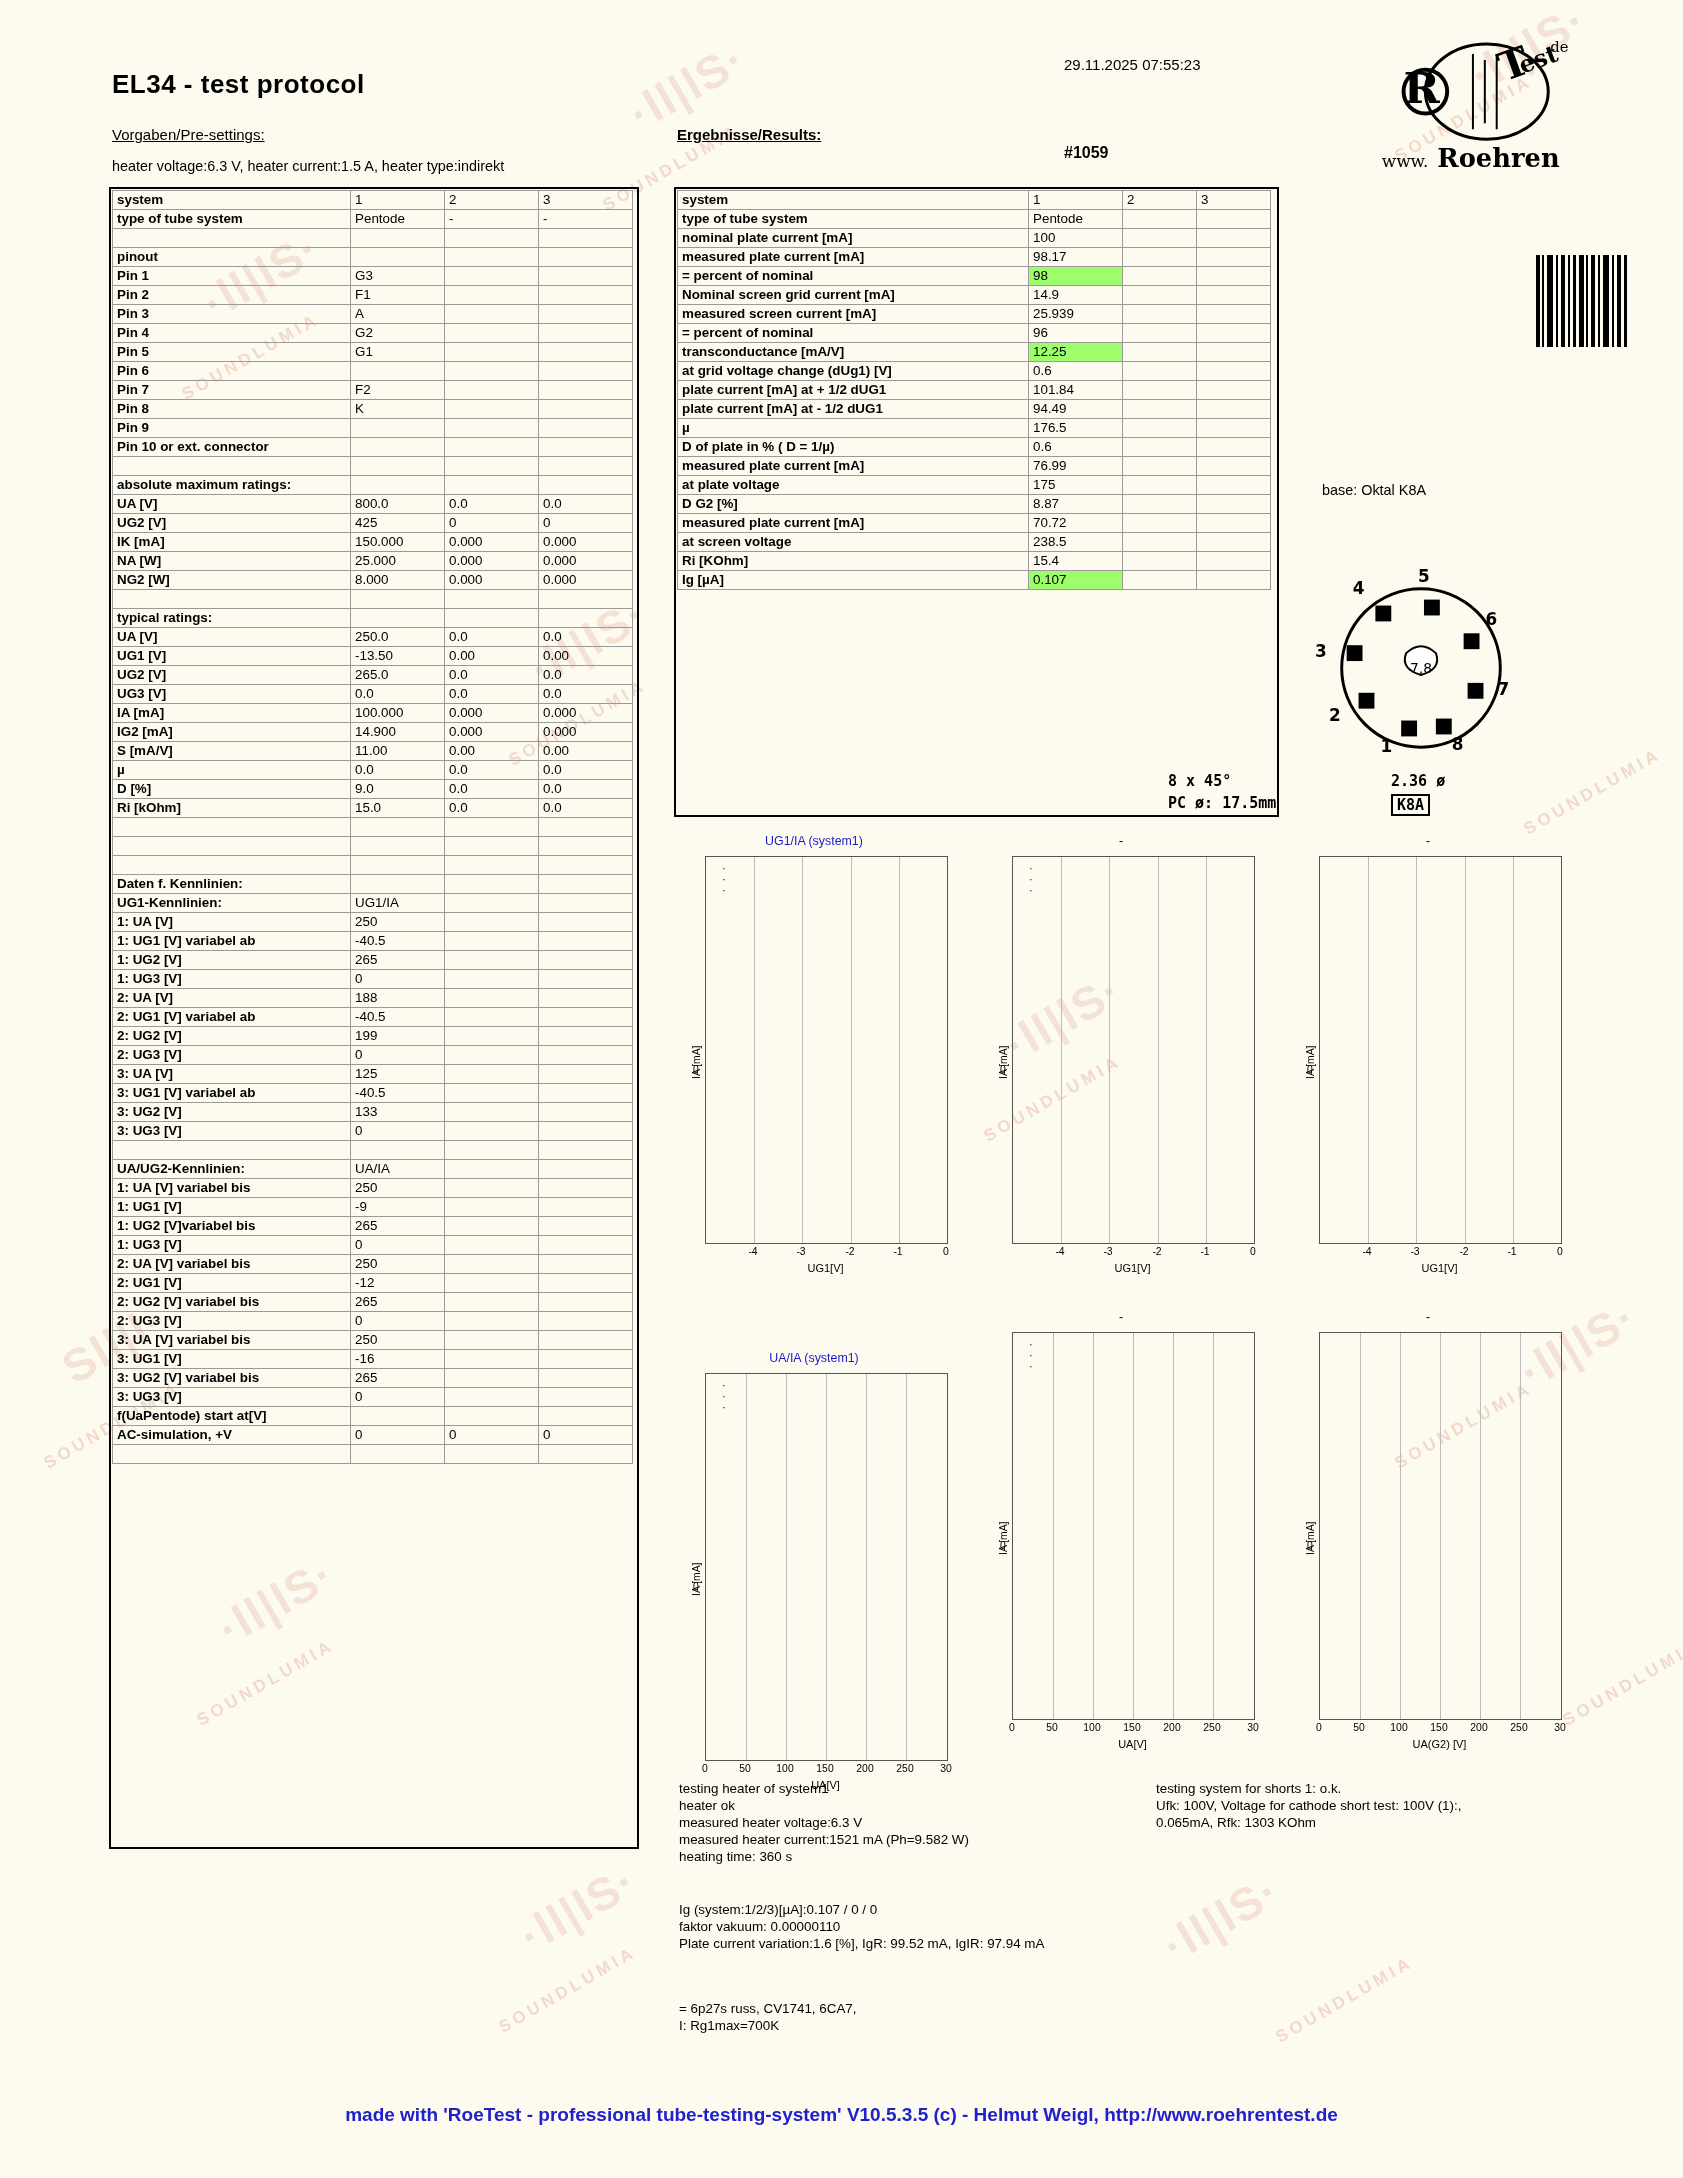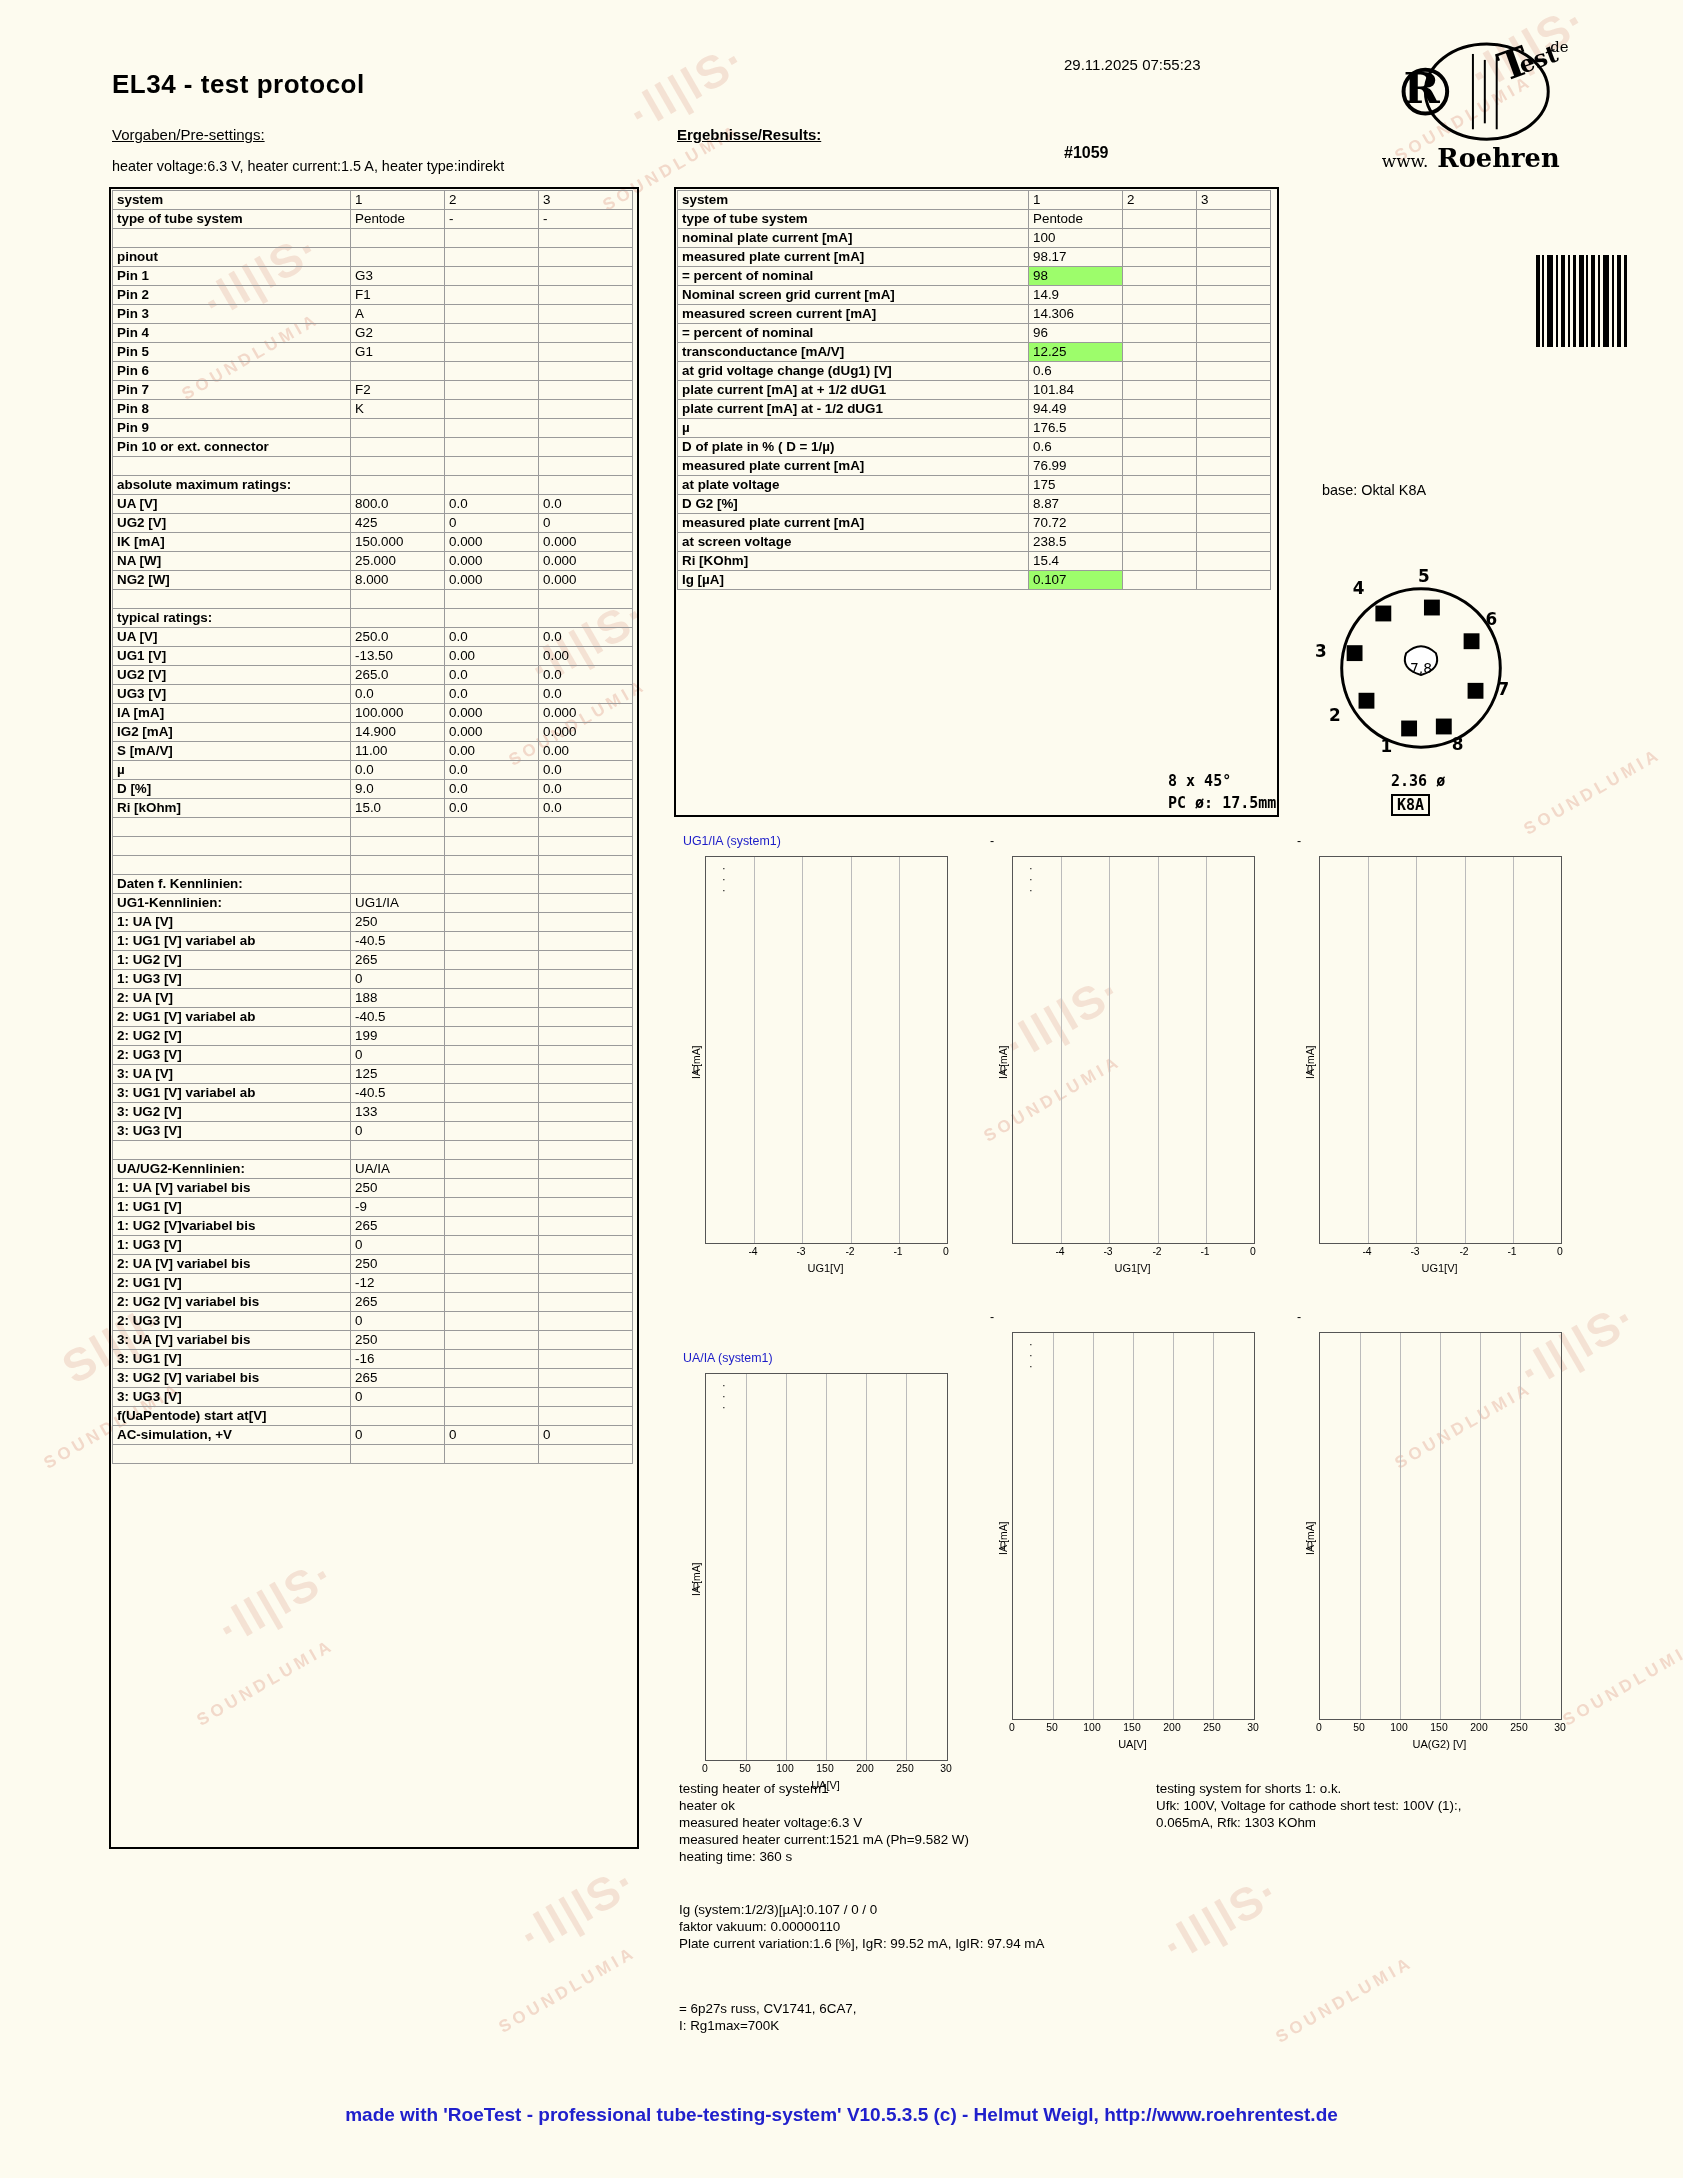--- a/index.html
+++ b/index.html
@@ -94,21 +94,21 @@
   
   #right-table{left:677px;top:190px;}
   #right-table col.c0{width:351px;}
   #right-table col.c1{width:94px;}
   #right-table col.c2{width:74px;}
   #right-table col.c3{width:74px;}
 
   
   .chart{position:absolute;}
   .chart .ctitle{
-    position:absolute;top:-22px;left:0;width:100%;text-align:left;
+    position:absolute;top:-22px;left:0;width:100%;text-align:center;
     font-size:12.4px;color:#1c1cc8;
   }
   .chart .ctitle.dash{color:#000;}
   .plot{position:absolute;border:1px solid #555;background:transparent;}
   .vgrid{position:absolute;top:0;bottom:0;width:1px;background:#bbb;}
   .axis-label-x{
     position:absolute;width:100%;text-align:center;font-size:11px;
   }
   .ticks{position:absolute;width:100%;font-size:10.4px;}
   .ticks span{position:absolute;transform:translateX(-50%);}
@@ -690,21 +690,21 @@
           <td>&nbsp;</td>
         </tr>
         <tr>
           <td class="lbl">Nominal screen grid current [mA]</td>
           <td>14.9</td>
           <td>&nbsp;</td>
           <td>&nbsp;</td>
         </tr>
         <tr>
           <td class="lbl">measured screen current [mA]</td>
-          <td>14.306</td>
+          <td>25.939</td>
           <td>&nbsp;</td>
           <td>&nbsp;</td>
         </tr>
         <tr>
           <td class="lbl">= percent of nominal</td>
           <td>96</td>
           <td>&nbsp;</td>
           <td>&nbsp;</td>
         </tr>
         <tr>

